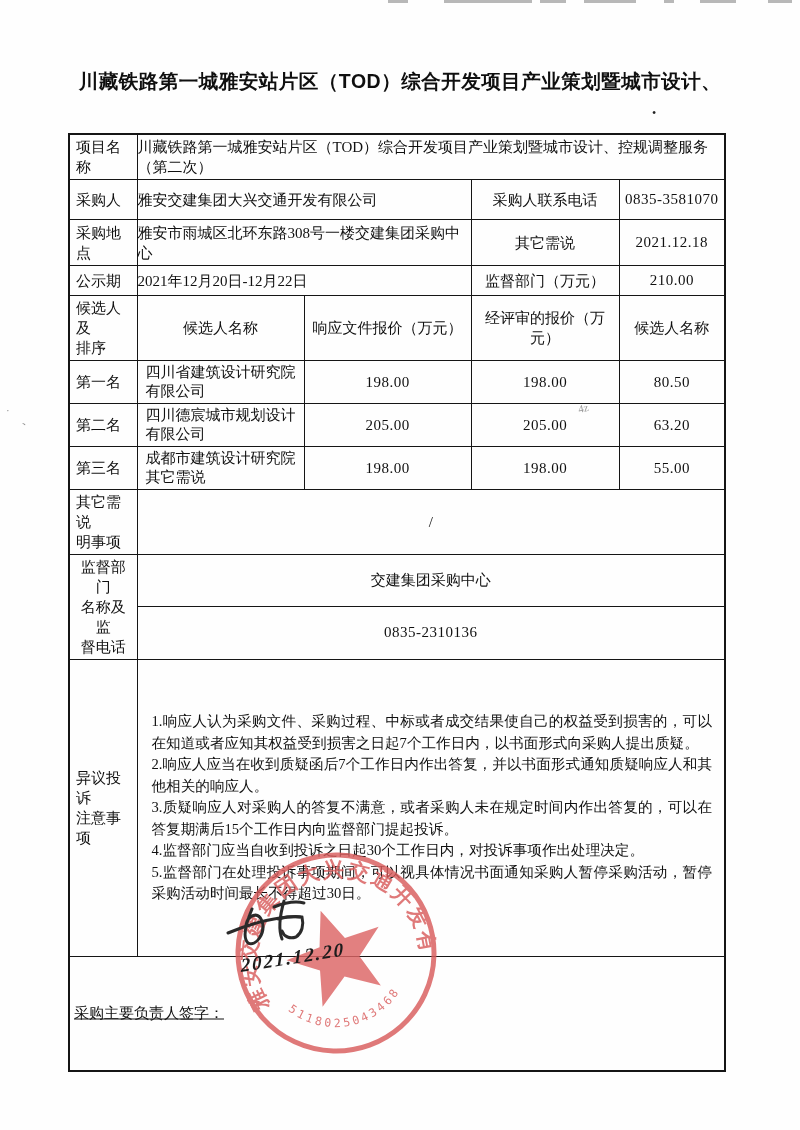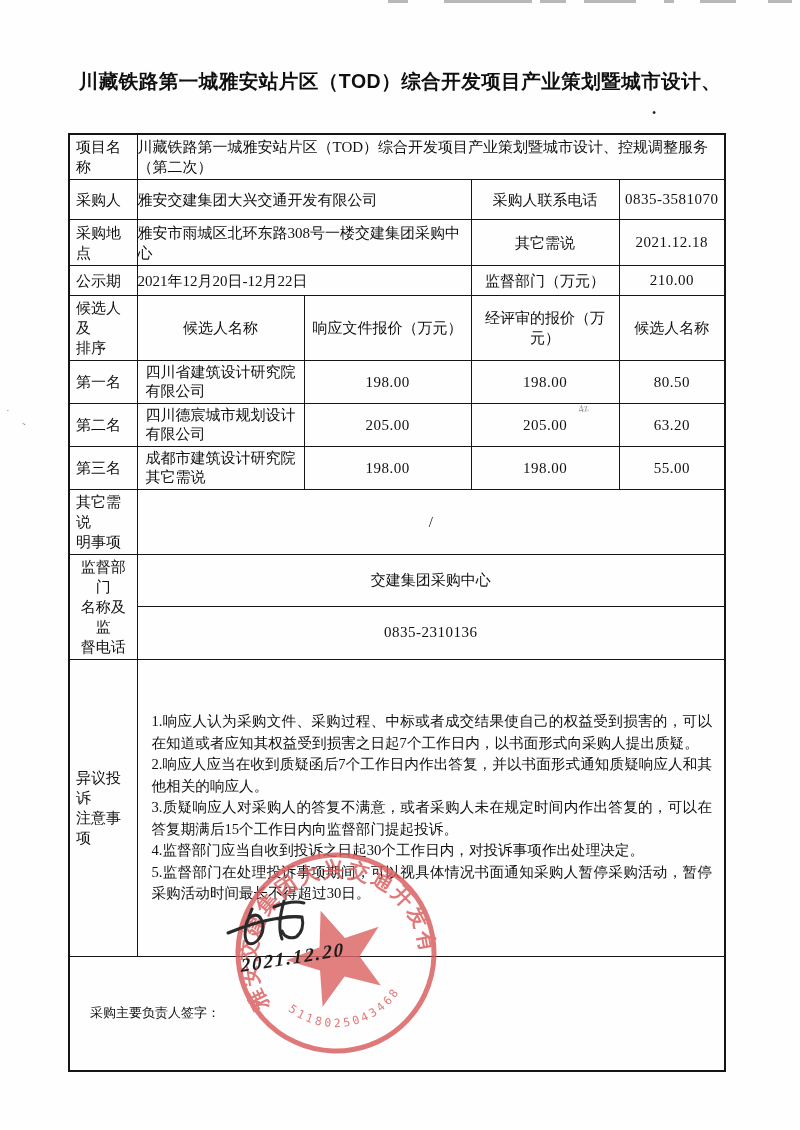--- a/index.html
+++ b/index.html
@@ -33,21 +33,21 @@
   td.lbl { padding:2px 4px 2px 6px; white-space:pre-line; line-height:20px; }
   td.val-left { padding:2px 0; line-height:20px; }
   td.c { text-align:center; padding:2px 4px; white-space:pre-line; line-height:20px;font-family:Liberation Serif, serif; }
   td.num { text-align:center; letter-spacing:0.5px; }
   td.name { padding:2px 8px; white-space:pre-line; line-height:19px; }
   td.slash { text-align:center; }
   .objection-cell { padding:0 12px 0 14px; }
   .objection-inner { line-height:21.5px; font-size:14.6px;font-family:Liberation Serif, serif; }
   .objection-inner div { text-align:justify; }
   td.sign-cell { position:relative; }
-  .sign-label { position:absolute; left:20px; top:50%; transform:translateY(-50%); font-size:13px; }
+  .sign-label { position:absolute; left:4px; top:50%; transform:translateY(-50%); font-size:15px;text-decoration:underline; }
 
   
   .stamp-wrap { position:absolute; left:213px; top:830px; width:246px; height:246px; pointer-events:none; }
   .sig-wrap { position:absolute; left:222px; top:893px; width:150px; height:70px; pointer-events:none; }
   .sig-date {
     position:absolute; left:240px; top:944px; width:140px;
     font-family:"Liberation Serif",serif; font-style:italic; font-weight:700;
     font-size:19px; color:#1c1c1c; transform:rotate(-9deg) skewX(-8deg);
     letter-spacing:2px; pointer-events:none;
   }

